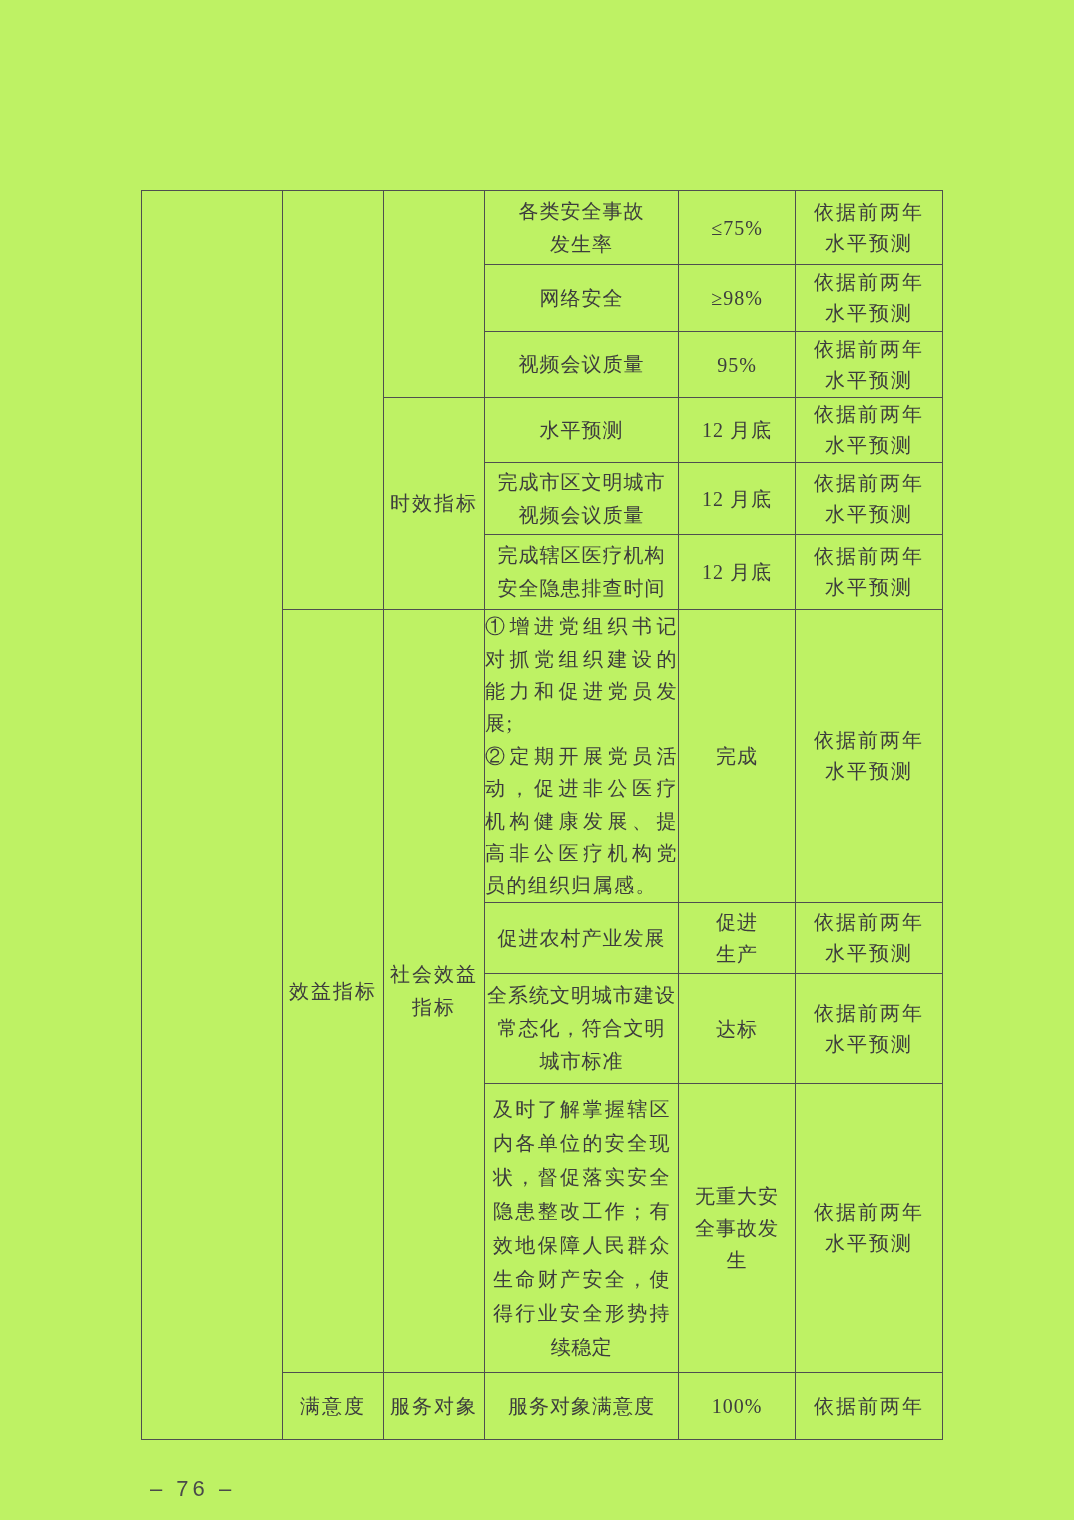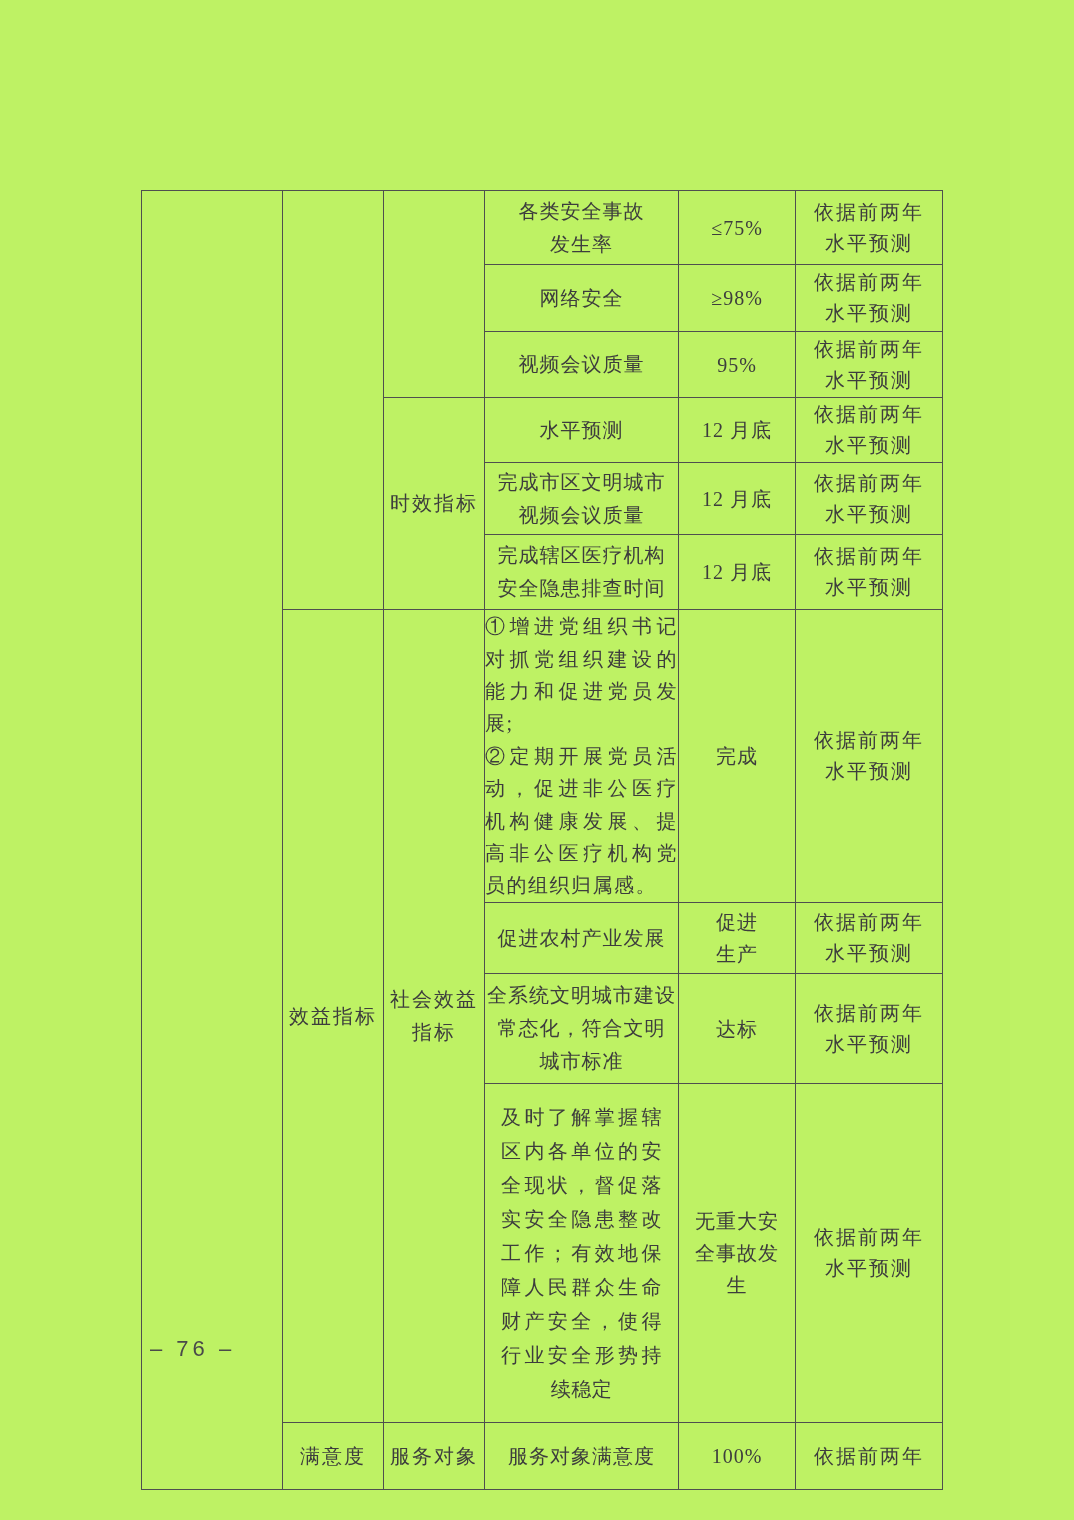--- a/index.html
+++ b/index.html
@@ -41,31 +41,31 @@
   }
   td.longcell p{
     margin:0;
     font-size:20px;
     line-height:32.4px;
     letter-spacing:1.5px;
     text-align:justify;
   }
   td.longcell2{padding:0 3px;}
   td.longcell2 p{
-    margin:16px;
+    margin:8px;
     font-size:20px;
     line-height:34px;
     letter-spacing:0.5px;
     text-align:justify;
     text-align-last:center;
   }
   .page-number{
     position:absolute;
     left:150px;
-    top:1336px;
+    top:1476px;
     font-size:22px;
     letter-spacing:4px;
     color:#4a4a4a;
     font-family:"Liberation Sans","DejaVu Sans",sans-serif;
   }
 </style>
 </head>
 <body>
 
 <div class="page">

